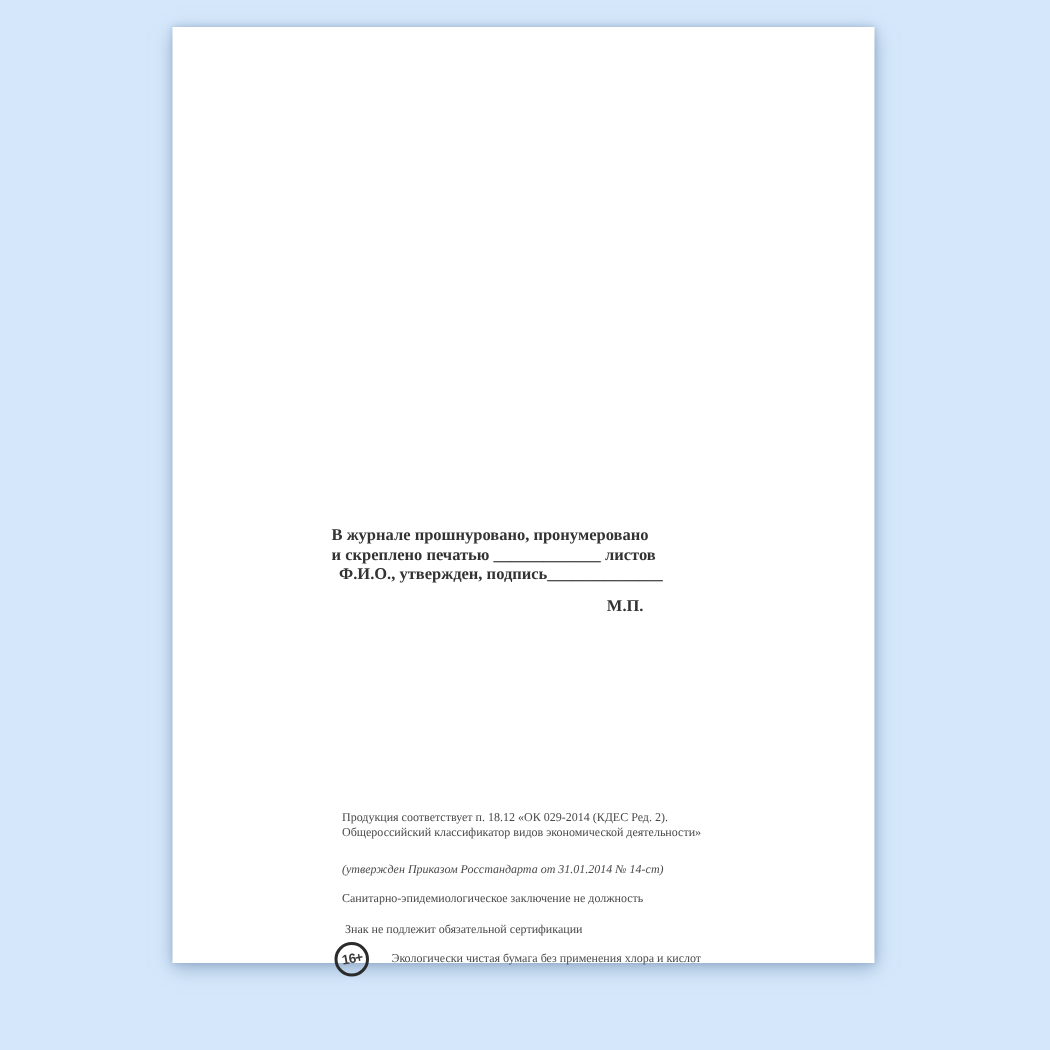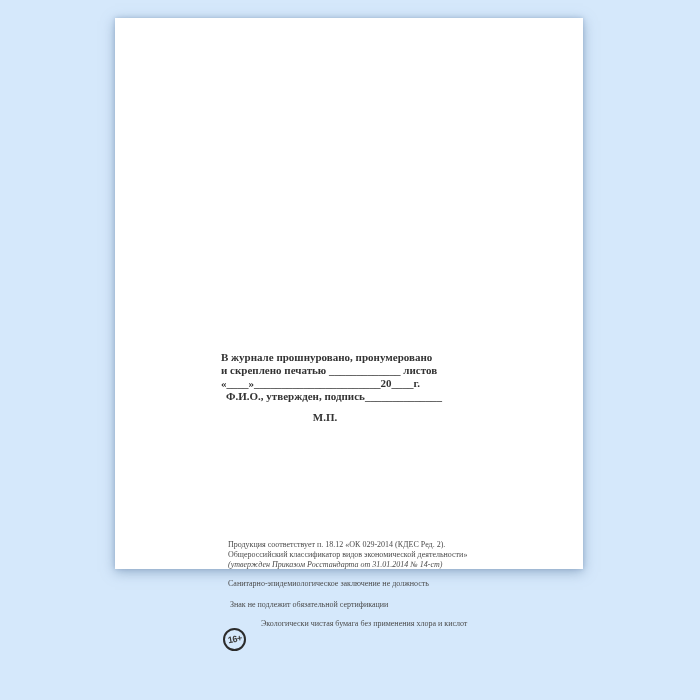--- a/index.html
+++ b/index.html
@@ -4,39 +4,39 @@
 <style>
   * { margin:0; padding:0; box-sizing:border-box; }
   html,body { width:700px; height:700px; }
   body {
     background:#d5e8fb;
     font-family:"Liberation Serif","DejaVu Serif",serif;
     position:relative;
     overflow:hidden;
   }
   .paper {
-    position:absolute; left:115px; top:18px; width:468px; height:551px;
+    position:absolute; left:115px; top:18px; width:468px; height:624px;
     background:#ffffff;
     box-shadow:0 3px 12px rgba(98,130,165,0.55), 0 0 4px rgba(98,130,165,0.35);
   }
   
   .binding {
     position:absolute; left:106px; top:333px; width:210px;
     color:#333333; font-weight:bold; font-size:11px; line-height:13px;
     white-space:nowrap;
   }
   .binding .l4 { padding-left:5px; }
   .binding .l5 { margin-top:5px; letter-spacing:0; }
-  .binding .stamp { margin-top:8px; text-align:center; padding-right:2px; }
+  .binding .stamp { margin-top:8px; text-align:right; padding-right:2px; }
   
   .compliance {
     position:absolute; left:113px; top:522px;
     color:#4a4a4a; font-size:8px; line-height:10px; white-space:nowrap;
   }
-  .compliance .italic { font-style:italic; }
+  .compliance .italic { font-style:italic;margin-top:15px; }
   .compliance .gap-a { margin-top:9px; }
   .compliance .gap-b { margin-top:11px; padding-left:2px; }
   .compliance .gap-c { margin-top:9px; padding-left:3px;text-align:right; }
   
   .info-sign {
     position:absolute; left:108px; top:610px;
     display:flex; align-items:flex-start; color:#3a3a3a;
   }
   .badge {
     width:23px; height:23px; border:2px solid #2b2b2b; border-radius:50%;
@@ -53,21 +53,20 @@
   .info-law { font-size:6.4px; font-style:italic; color:#666666; margin-top:1px; }
 </style>
 </head>
 <body>
 
 <div class="paper">
 
   <div class="binding">
     <div class="l1">В журнале прошнуровано, пронумеровано</div>
     <div class="l2">и скреплено печатью _____________ листов</div>
-    <div class="l3">«____»_______________________20____г.</div>
     <div class="l4">Ф.И.О., утвержден, подпись______________</div>
     <div class="stamp">М.П.</div>
   </div>
 
   <div class="compliance">
     <div>Продукция соответствует п. 18.12 «ОК 029-2014 (КДЕС Ред. 2).</div>
     <div>Общероссийский классификатор видов экономической деятельности»</div>
     <div class="italic">(утвержден Приказом Росстандарта от 31.01.2014 № 14-ст)</div>
     <div class="gap-a">Санитарно-эпидемиологическое заключение не должность</div>
     <div class="gap-b">Знак не подлежит обязательной сертификации</div>

